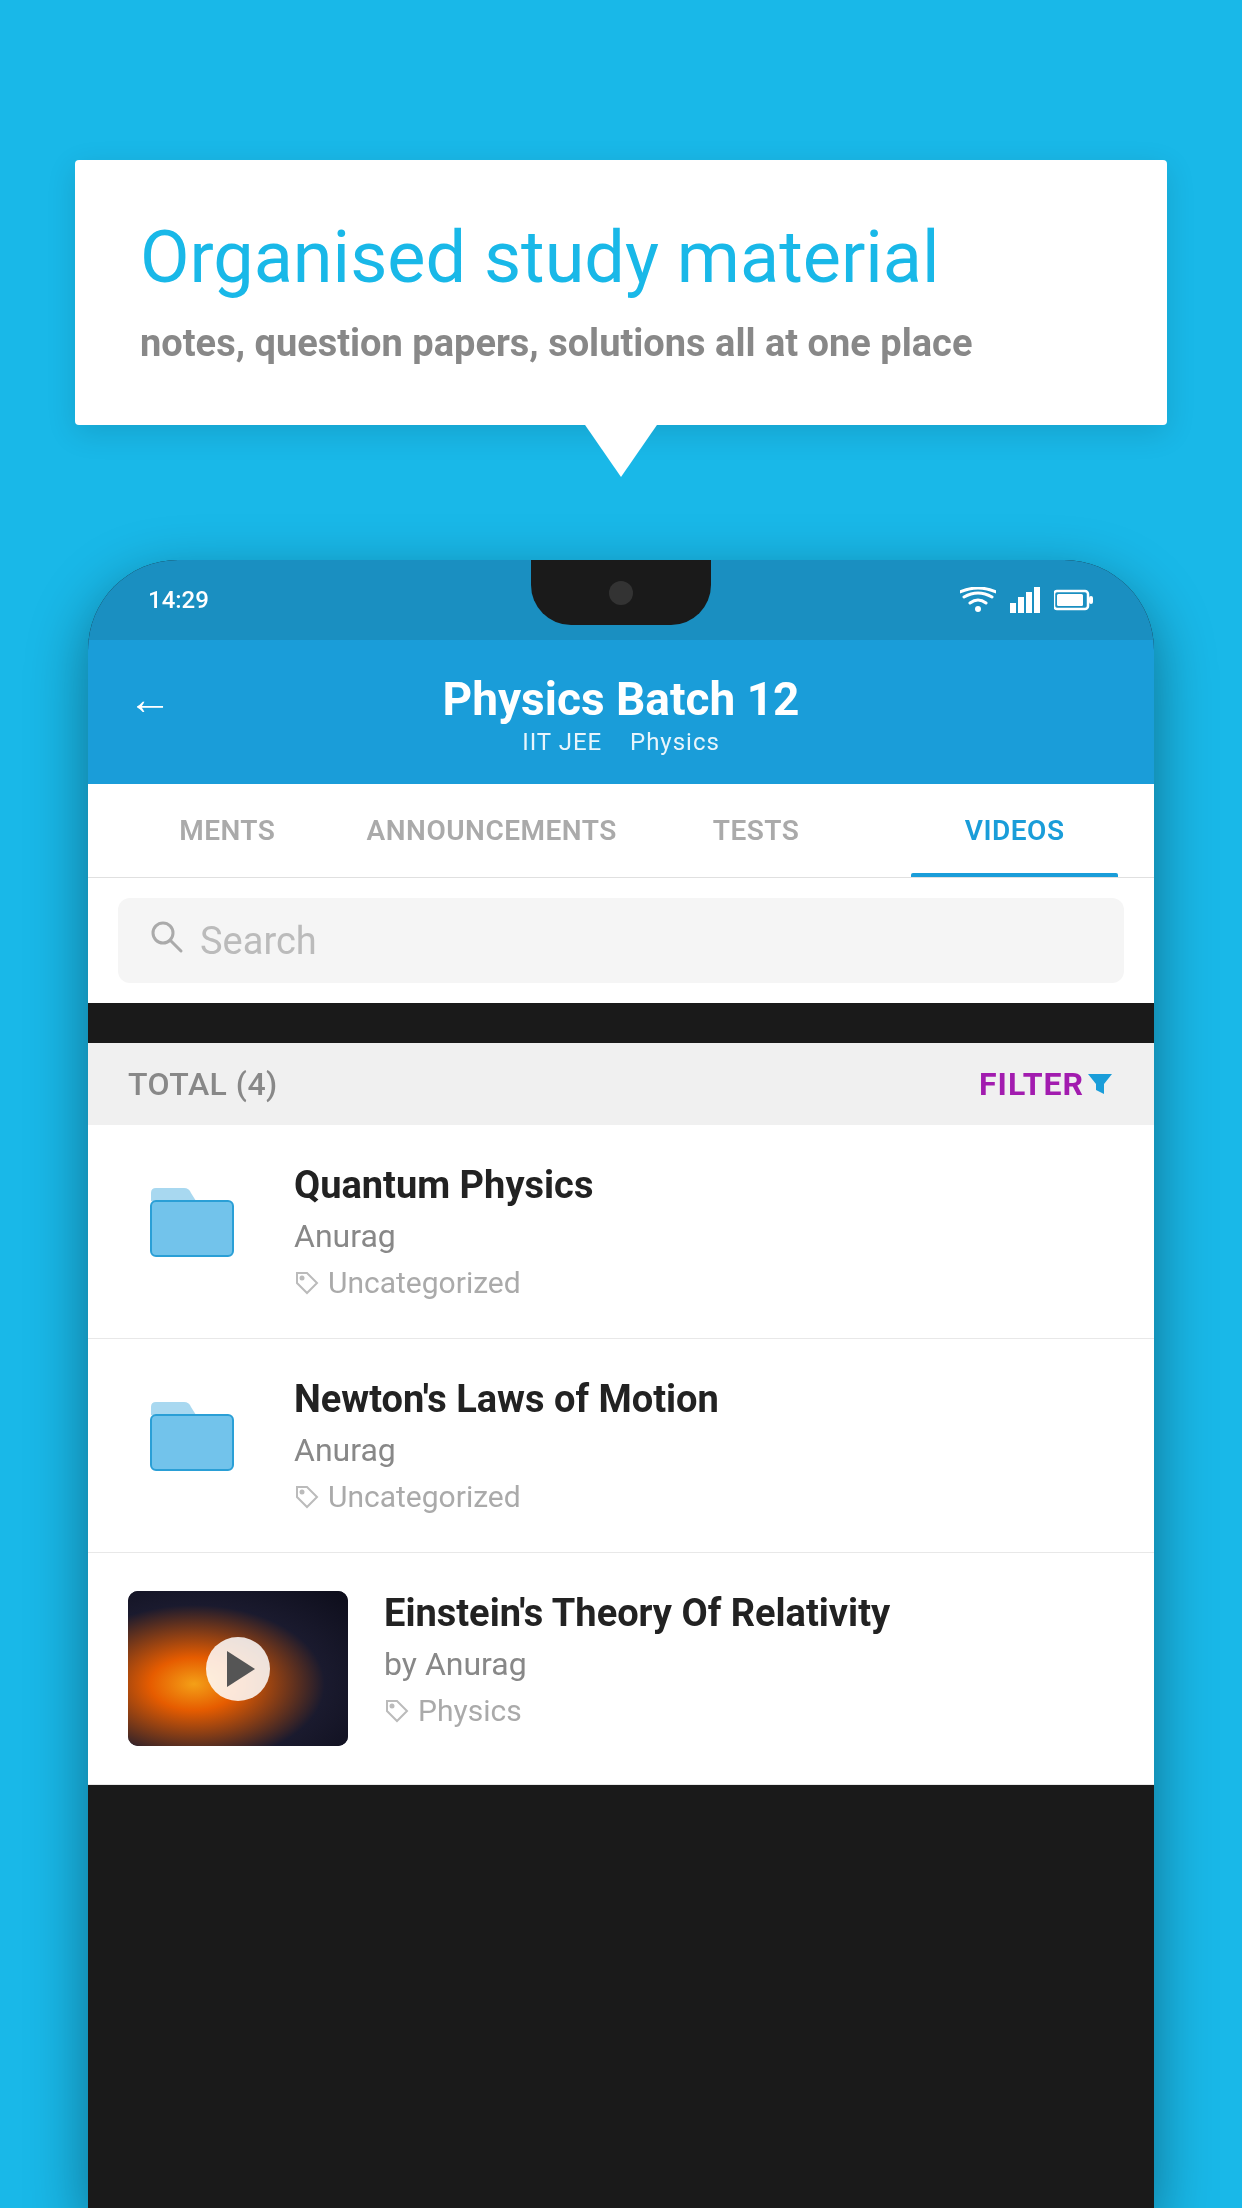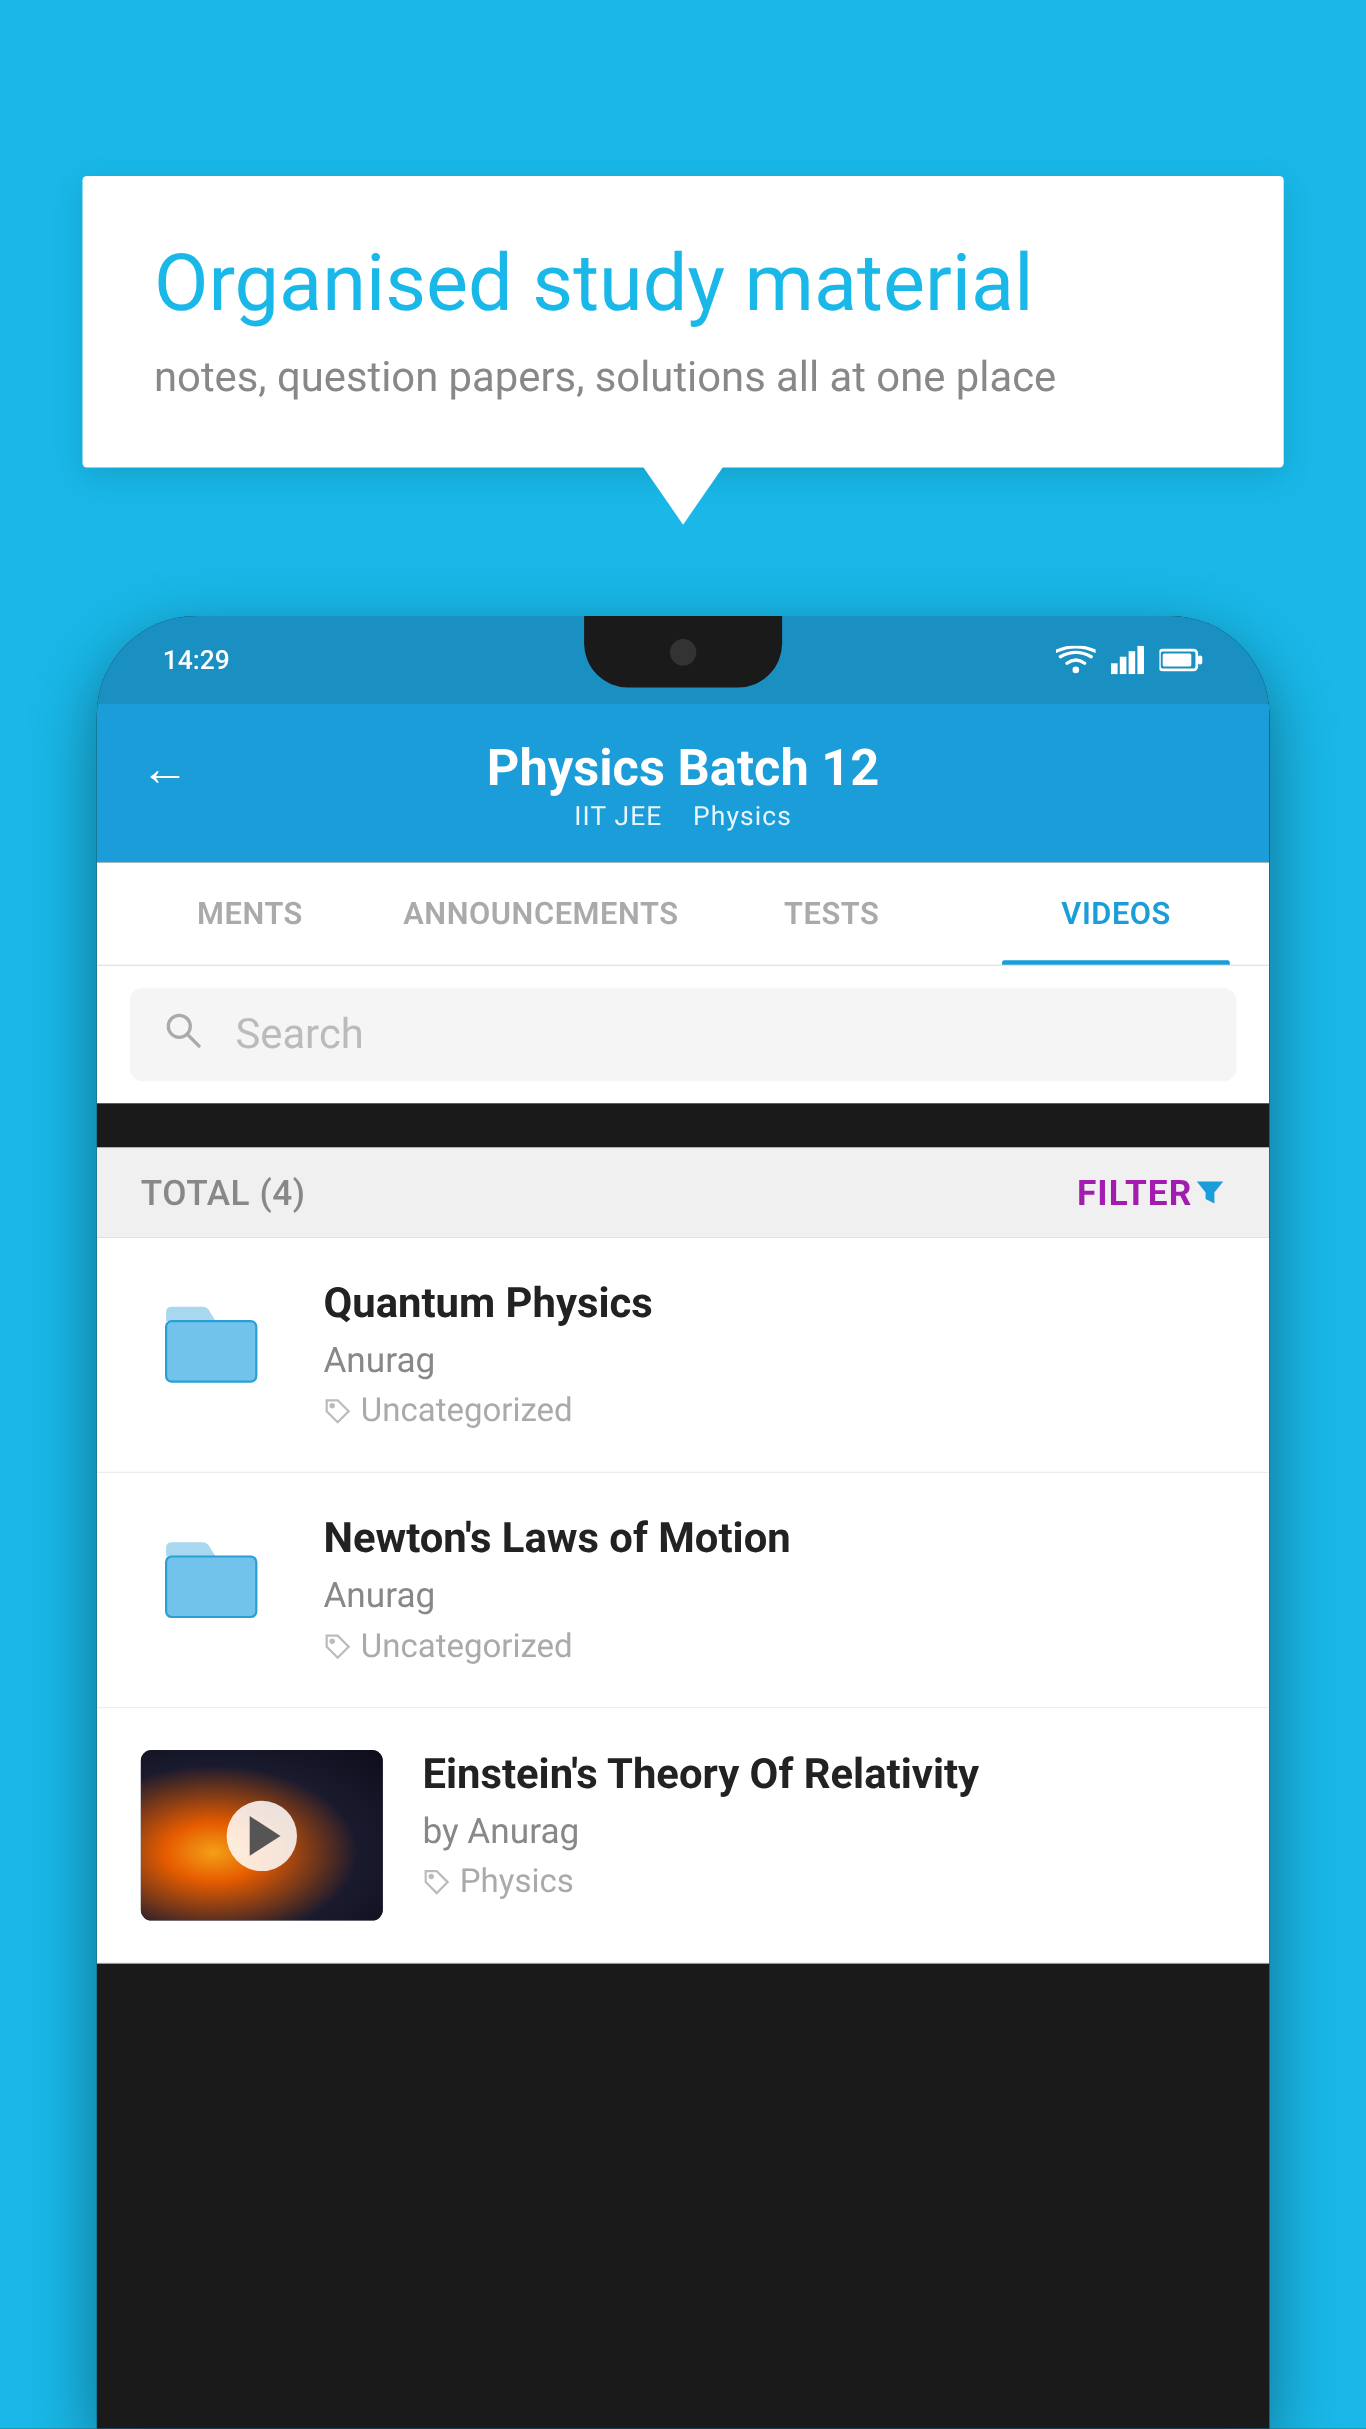--- a/index.html
+++ b/index.html
@@ -42,21 +42,21 @@
       font-size: 72px;
       font-weight: 400;
       color: #19b8e8;
       line-height: 1.2;
       margin-bottom: 20px;
     }
 
     .bubble-subtitle {
       font-size: 38px;
       color: #888;
-      font-weight: 400;
+      font-weight: 700;
     }
 
     
     .phone-frame {
       position: absolute;
       top: 560px;
       left: 88px;
       right: 88px;
       bottom: 0;
       background: #1a1a1a;
@@ -187,21 +187,21 @@
       background: white;
       padding: 20px 30px;
     }
 
     .search-bar {
       background: #f5f5f5;
       border-radius: 12px;
       display: flex;
       align-items: center;
       padding: 20px 30px;
-      gap: 30px;
+      gap: 16px;
     }
 
     .search-icon-wrap {
       color: #aaa;
       font-size: 36px;
     }
 
     .search-placeholder {
       color: #bbb;
       font-size: 38px;

